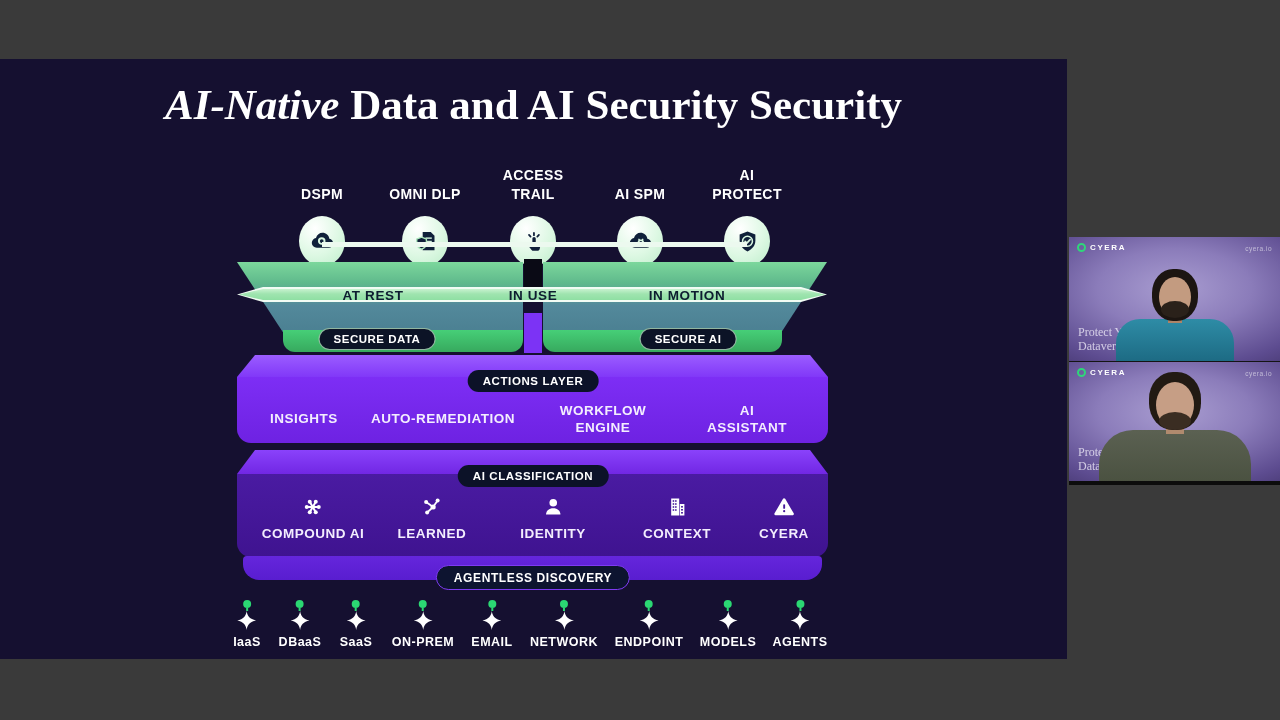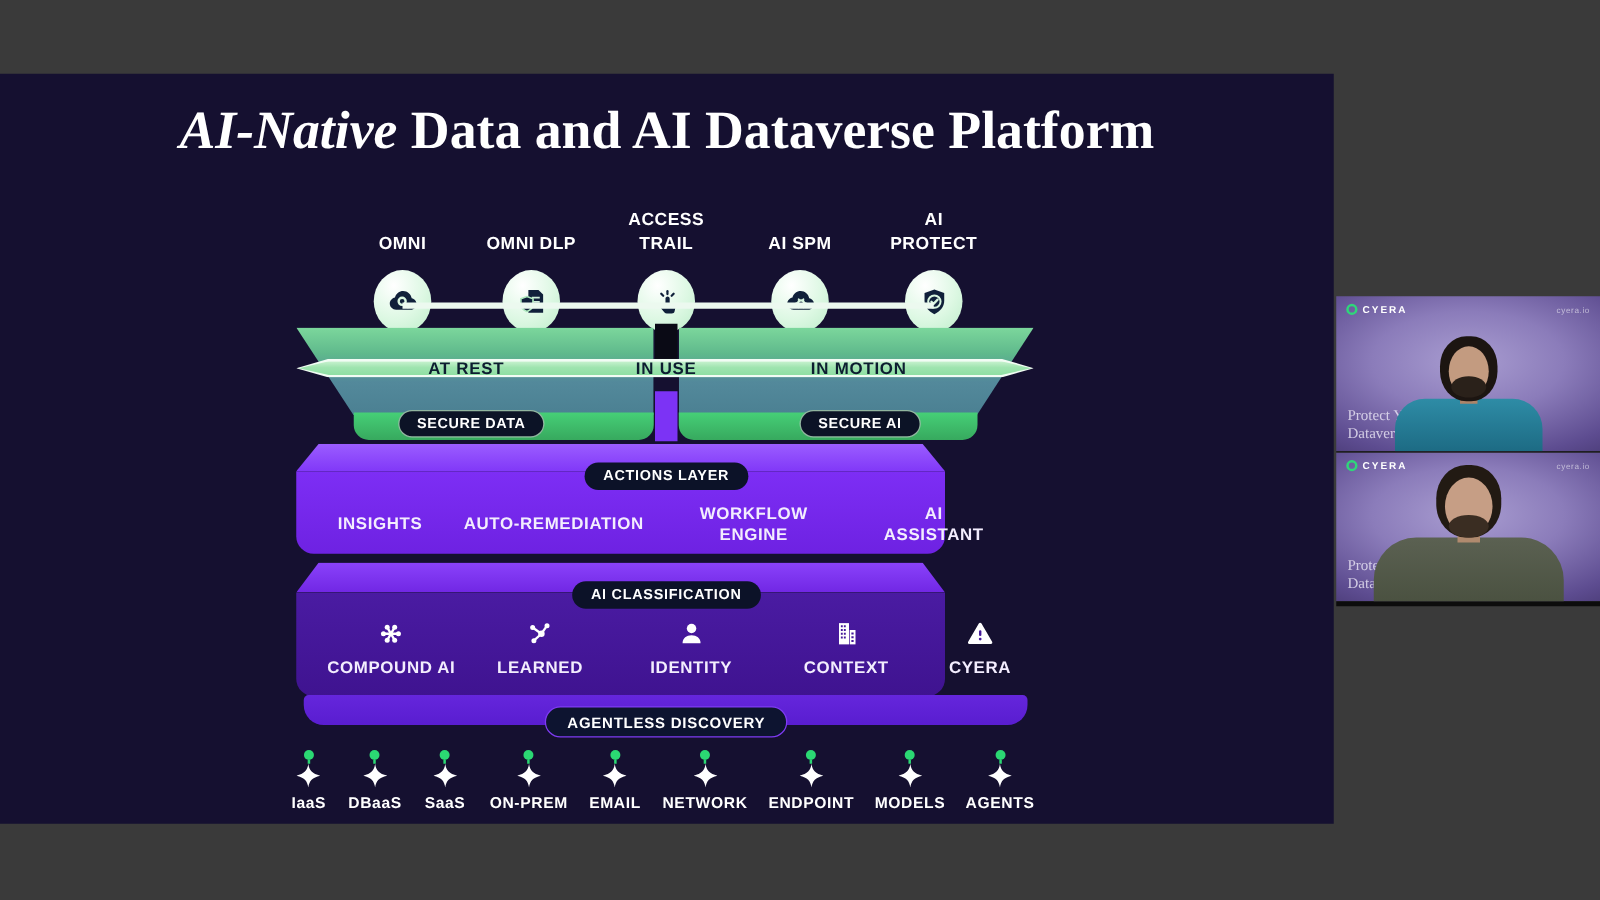--- a/index.html
+++ b/index.html
@@ -50,21 +50,21 @@
   .banner-outer { position:absolute; left:237px; top:228px; width:590px; height:15px; z-index:4;
     background:#f2fcf4;
     clip-path:polygon(0 50%, 26px 0, calc(100% - 26px) 0, 100% 50%, calc(100% - 26px) 100%, 26px 100%); }
   .banner-inner { position:absolute; left:2px; top:2px; right:2px; bottom:2px;
     background:linear-gradient(180deg,#c8f2cf 0%,#9fe4af 45%,#8fdfa3 100%);
     clip-path:polygon(0 50%, 24px 0, calc(100% - 24px) 0, 100% 50%, calc(100% - 24px) 100%, 24px 100%); }
   .banner-text { position:absolute; top:50%; transform:translate(-50%,-50%);
     color:#0d1d30; font-size:13.5px; font-weight:700; letter-spacing:.6px; white-space:nowrap; }
 
   
-  .layer { position:absolute; left:237px; width:519px; }
+  .layer { position:absolute; left:237px; width:591px; }
   .layer-bevel { position:absolute; top:0; left:0; right:0;
     clip-path:polygon(18px 0, calc(100% - 18px) 0, 100% 100%, 0 100%); }
   .layer-body { position:absolute; left:0; right:0; border-radius:0 0 14px 14px; }
 
   .actions { top:296px; height:88px; }
   .actions .layer-bevel { height:22px; background:linear-gradient(180deg,#9b5dff 0%,#8138f8 100%); }
   .actions .layer-body  { top:22px; height:66px; background:linear-gradient(180deg,#7d2ef5 0%,#6e22e2 100%); }
 
   .classification { top:391px; height:107px; }
   .classification .layer-bevel { height:24px; background:linear-gradient(180deg,#8a42fb 0%,#7127e4 100%); }
@@ -130,29 +130,29 @@
   .feed-1 .p-beard { top:64px; width:28px; height:17px; background:#2a211a; }
   .feed-2 .p-beard { top:50px; width:32px; height:18px; background:#3a2d22; }
 </style>
 </head>
 <body>
 
 <div class="screen">
 
   <div class="slide">
 
-    <div class="slide-title"><span class="t-italic">AI-Native</span><span> Data and AI Dataverse Platform</span></div>
+    <div class="slide-title"><span class="t-italic">AI-Native</span><span> Data and AI Security Security</span></div>
 
     <div class="pillar-line"></div>
     <div class="stub-dark"></div>
     <div class="stub-purple"></div>
 
     <div class="pillar" style="left:322px">
       <div class="pillar-label">
-        <div>OMNI</div>
+        <div>DSPM</div>
         <div></div>
       </div>
       <div class="pillar-circle">
         <svg width="27" height="27" viewBox="0 0 24 24">
           <path fill="#10203a" d="M7 17.6c-2.5 0-4.5-2-4.5-4.4 0-2.2 1.6-4 3.7-4.4C7 6 9.3 4.2 12 4.2c3.1 0 5.7 2.3 6.1 5.3 1.9.3 3.4 2 3.4 4 0 2.3-1.8 4.1-4 4.1z"></path>
           <circle cx="11.3" cy="11.6" r="2.5" fill="none" stroke="#d9f6e0" stroke-width="1.7"></circle>
           <line x1="13.2" y1="13.5" x2="15.4" y2="15.7" stroke="#d9f6e0" stroke-width="1.7" stroke-linecap="round"></line>
         </svg>
       </div>
     </div>

